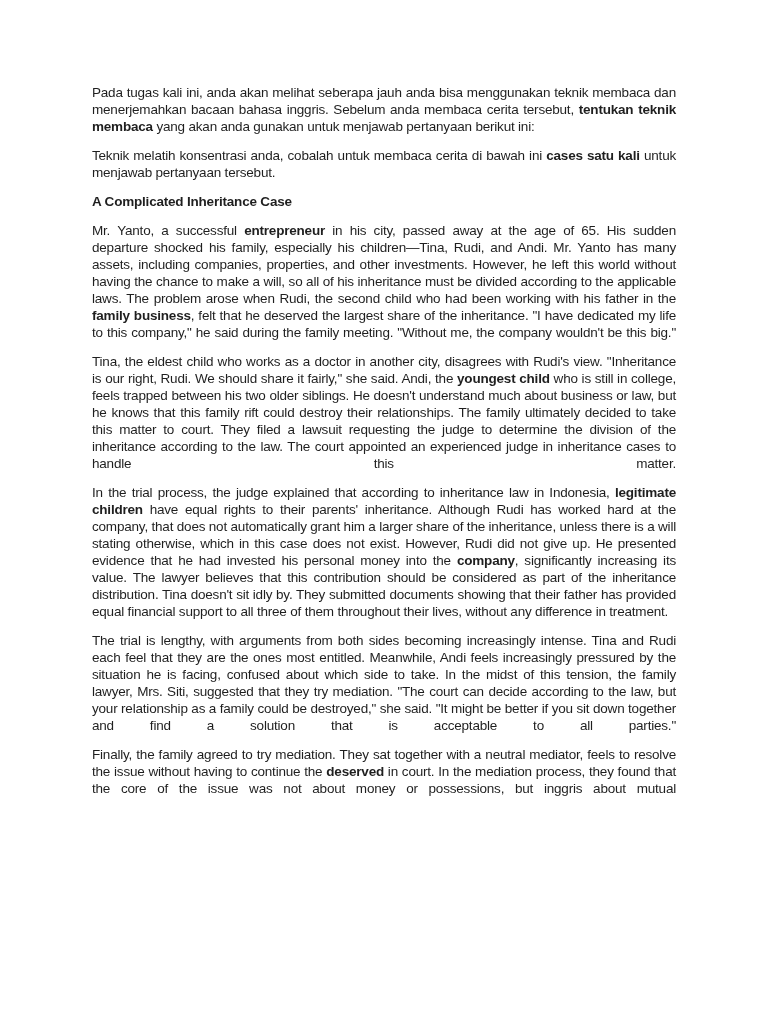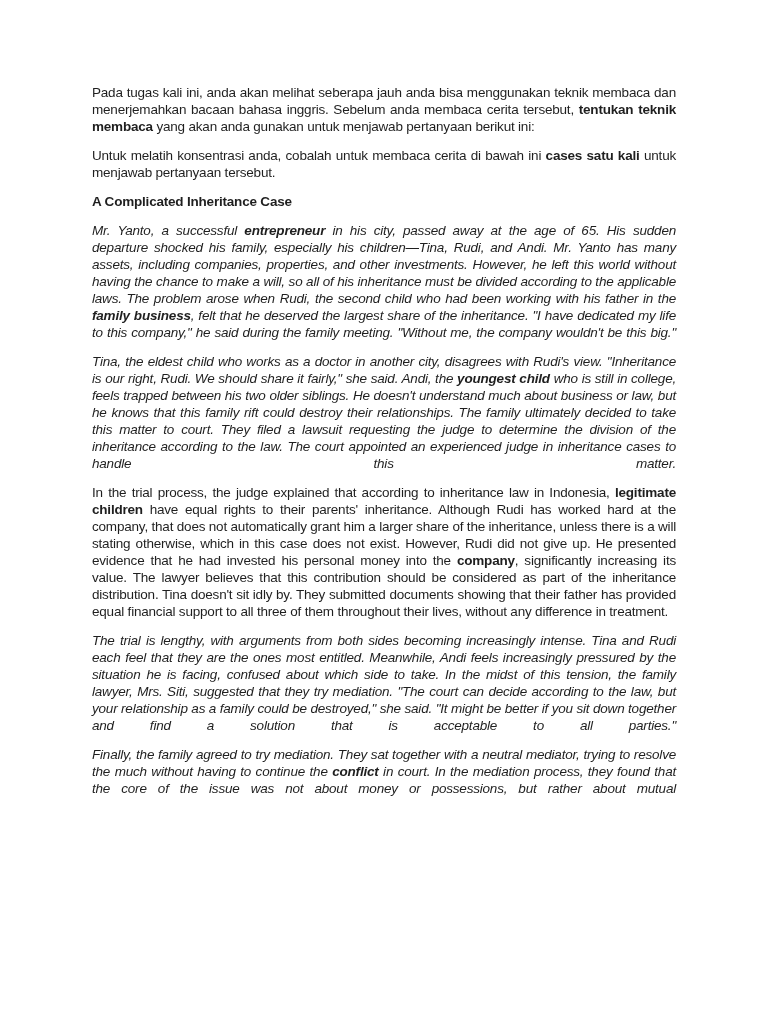--- a/index.html
+++ b/index.html
@@ -22,35 +22,34 @@
     letter-spacing: -0.2px;
     color: #1f1f1f;
   }
   .para {
     margin: 0 0 12px 0;
     text-align: justify;
   }
   
   .para.jlast {
     text-align-last: justify;
-    font-style: italic;
   }
   .title {
     font-weight: 700;
     text-align: left;
   }
   .b {
     font-weight: 700;
   }
 </style>
 </head>
 <body>
 
 <main class="page" style="background: rgb(255, 255, 255); color: rgb(31, 31, 31);">
   <p class="para"><span>Pada tugas kali ini, anda akan melihat seberapa jauh anda bisa menggunakan teknik membaca dan menerjemahkan bacaan bahasa inggris. Sebelum anda membaca cerita tersebut, </span><span class="b">tentukan teknik membaca</span><span> yang akan anda gunakan untuk menjawab pertanyaan berikut ini:</span></p>
-  <p class="para"><span>Untuk melatih konsentrasi anda, cobalah untuk membaca cerita di bawah ini </span><span class="b">cases satu kali</span><span> untuk menjawab pertanyaan tersebut.</span></p>
+  <p class="para"><span>Teknik melatih konsentrasi anda, cobalah untuk membaca cerita di bawah ini </span><span class="b">cases satu kali</span><span> untuk menjawab pertanyaan tersebut.</span></p>
   <p class="para title"><span class="b">A Complicated Inheritance Case</span></p>
   <p class="para jlast"><span>Mr. Yanto, a successful </span><span class="b">entrepreneur</span><span> in his city, passed away at the age of 65. His sudden departure shocked his family, especially his children—Tina, Rudi, and Andi. Mr. Yanto has many assets, including companies, properties, and other investments. However, he left this world without having the chance to make a will, so all of his inheritance must be divided according to the applicable laws. The problem arose when Rudi, the second child who had been working with his father in the </span><span class="b">family business</span><span>, felt that he deserved the largest share of the inheritance. "I have dedicated my life to this company," he said during the family meeting. "Without me, the company wouldn't be this big."</span></p>
   <p class="para jlast"><span>Tina, the eldest child who works as a doctor in another city, disagrees with Rudi's view. "Inheritance is our right, Rudi. We should share it fairly," she said. Andi, the </span><span class="b">youngest child</span><span> who is still in college, feels trapped between his two older siblings. He doesn't understand much about business or law, but he knows that this family rift could destroy their relationships. The family ultimately decided to take this matter to court. They filed a lawsuit requesting the judge to determine the division of the inheritance according to the law. The court appointed an experienced judge in inheritance cases to handle this matter.</span></p>
   <p class="para"><span>In the trial process, the judge explained that according to inheritance law in Indonesia,  </span><span class="b">legitimate children</span><span> have equal rights to their parents' inheritance. Although Rudi has worked hard at the company, that does not automatically grant him a larger share of the inheritance, unless there is a will stating otherwise, which in this case does not exist. However, Rudi did not give up. He presented evidence that he had invested his personal money into the </span><span class="b">company</span><span>, significantly increasing its value. The lawyer believes that this contribution should be considered as part of the inheritance distribution. Tina doesn't sit idly by. They submitted documents showing that their father has provided equal financial support to all three of them throughout their lives, without any difference in treatment.</span></p>
   <p class="para jlast"><span>The trial is lengthy, with arguments from both sides becoming increasingly intense. Tina and Rudi each feel that they are the ones most entitled. Meanwhile, Andi feels increasingly pressured by the situation he is facing, confused about which side to take. In the midst of this tension, the family lawyer, Mrs. Siti, suggested that they try mediation. "The court can decide according to the law, but your relationship as a family could be destroyed," she said. "It might be better if you sit down together and find a solution that is acceptable to all parties."</span></p>
-  <p class="para jlast"><span>Finally, the family agreed to try mediation. They sat together with a neutral mediator, trying to resolve the much without having to continue the </span><span class="b">conflict</span><span> in court. In the mediation process, they found that the core of the issue was not about money or possessions, but rather about mutual</span></p>
+  <p class="para jlast"><span>Finally, the family agreed to try mediation. They sat together with a neutral mediator, feels to resolve the issue without having to continue the </span><span class="b">deserved</span><span> in court. In the mediation process, they found that the core of the issue was not about money or possessions, but inggris about mutual</span></p>
 </main>
 
 </body></html>

